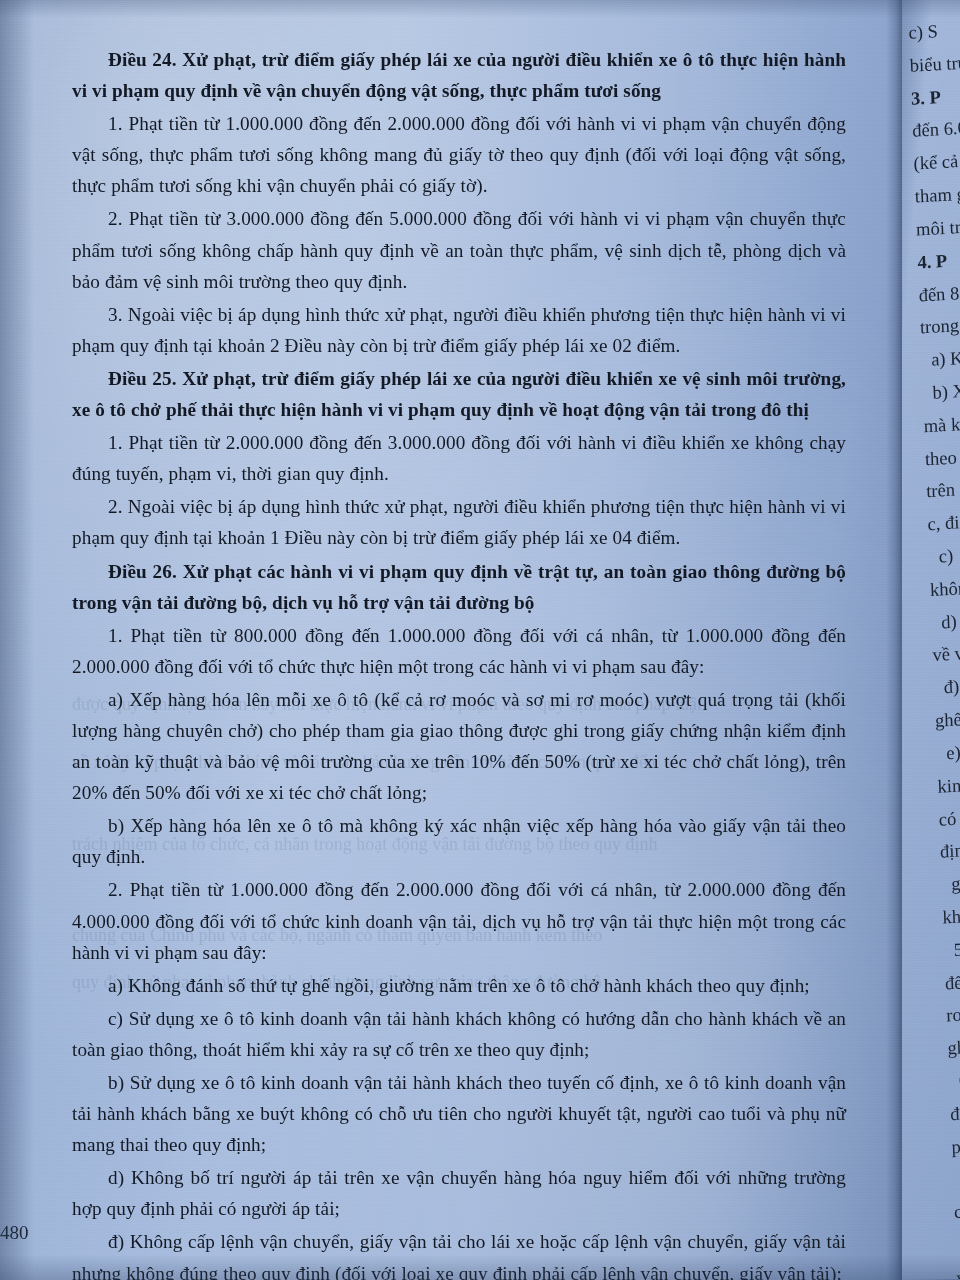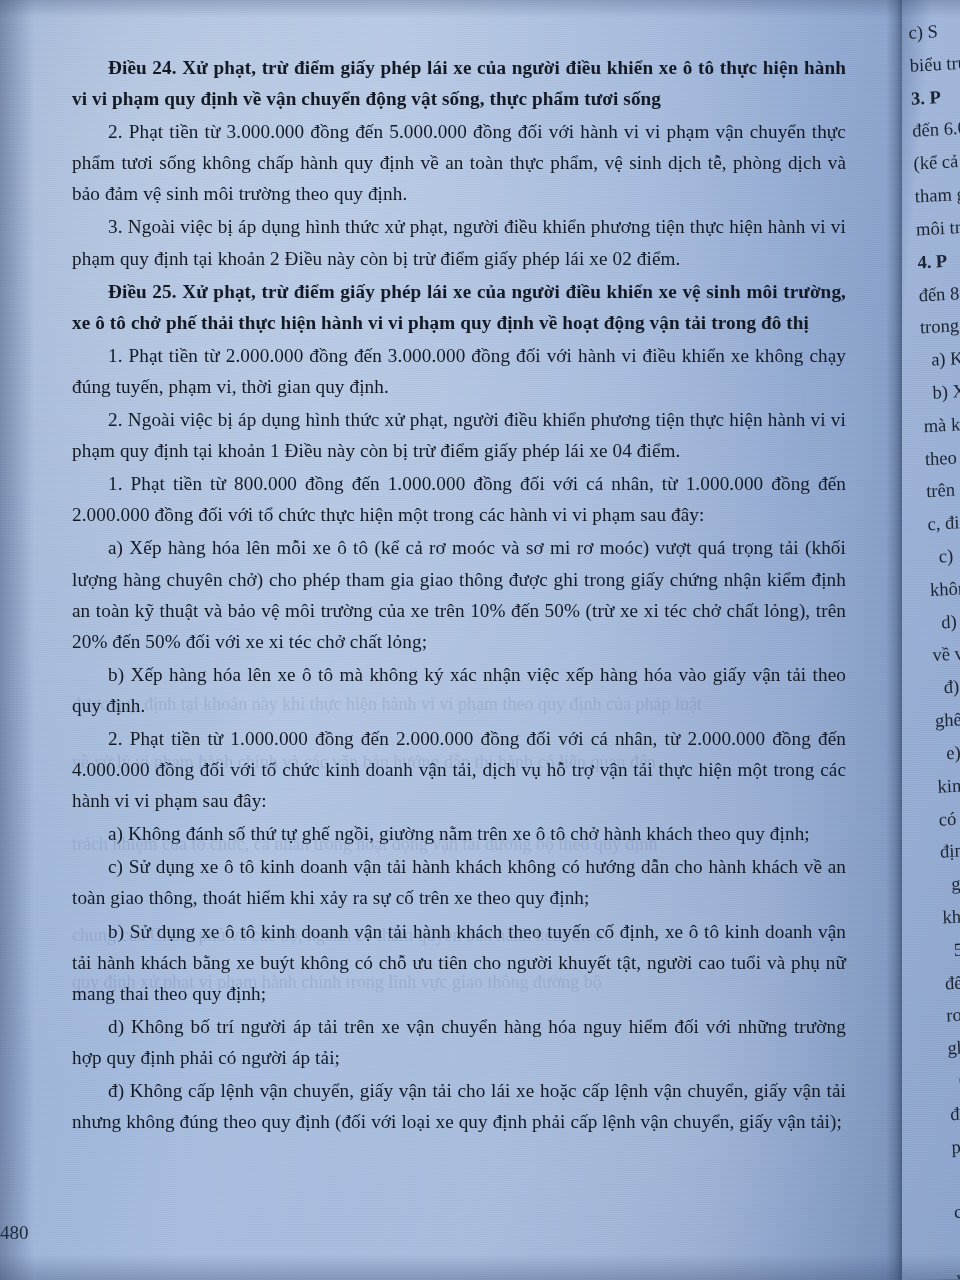--- a/index.html
+++ b/index.html
@@ -84,21 +84,21 @@
   .body-text p {
     margin: 0 0 2px 0;
     text-indent: 36px;
   }
   .heading {
     margin: 8px 0 2px 0;
     font-weight: bold;
     text-indent: 36px;
     text-align: justify;
   }
-  .heading.first { margin-top: 16px; }
+  .heading.first { margin-top: 8px; }
 
   
   .ghost {
     position: absolute;
     left: 72px; right: 44px;
     color: rgba(40,60,100,0.13);
     font-size: 18px;
     line-height: 1.62;
     text-align: justify;
     pointer-events: none;
@@ -158,27 +158,29 @@
     <div>chung của Chính phủ và các bộ, ngành có thẩm quyền ban hành kèm theo</div>
   </div>
   <div class="ghost" style="top:968px;">
     <div>quy định xử phạt vi phạm hành chính trong lĩnh vực giao thông đường bộ</div>
   </div>
 
   <div class="page-left">
     <div class="body-text">
 
       <p class="heading first">Điều 24. Xử phạt, trừ điểm giấy phép lái xe của người điều khiển xe ô tô thực hiện hành vi vi phạm quy định về vận chuyển động vật sống, thực phẩm tươi sống</p>
+      <p>1. Phạt tiền từ 1.000.000 đồng đến 2.000.000 đồng đối với hành vi vi phạm vận chuyển động vật sống, thực phẩm tươi sống không mang đủ giấy tờ theo quy định (đối với loại động vật sống, thực phẩm tươi sống khi vận chuyển phải có giấy tờ).</p>
       <p>2. Phạt tiền từ 3.000.000 đồng đến 5.000.000 đồng đối với hành vi vi phạm vận chuyển thực phẩm tươi sống không chấp hành quy định về an toàn thực phẩm, vệ sinh dịch tễ, phòng dịch và bảo đảm vệ sinh môi trường theo quy định.</p>
       <p>3. Ngoài việc bị áp dụng hình thức xử phạt, người điều khiển phương tiện thực hiện hành vi vi phạm quy định tại khoản 2 Điều này còn bị trừ điểm giấy phép lái xe 02 điểm.</p>
 
       <p class="heading">Điều 25. Xử phạt, trừ điểm giấy phép lái xe của người điều khiển xe vệ sinh môi trường, xe ô tô chở phế thải thực hiện hành vi vi phạm quy định về hoạt động vận tải trong đô thị</p>
       <p>1. Phạt tiền từ 2.000.000 đồng đến 3.000.000 đồng đối với hành vi điều khiển xe không chạy đúng tuyến, phạm vi, thời gian quy định.</p>
       <p>2. Ngoài việc bị áp dụng hình thức xử phạt, người điều khiển phương tiện thực hiện hành vi vi phạm quy định tại khoản 1 Điều này còn bị trừ điểm giấy phép lái xe 04 điểm.</p>
 
+      <p class="heading">Điều 26. Xử phạt các hành vi vi phạm quy định về trật tự, an toàn giao thông đường bộ trong vận tải đường bộ, dịch vụ hỗ trợ vận tải đường bộ</p>
       <p>1. Phạt tiền từ 800.000 đồng đến 1.000.000 đồng đối với cá nhân, từ 1.000.000 đồng đến 2.000.000 đồng đối với tổ chức thực hiện một trong các hành vi vi phạm sau đây:</p>
       <p>a) Xếp hàng hóa lên mỗi xe ô tô (kể cả rơ moóc và sơ mi rơ moóc) vượt quá trọng tải (khối lượng hàng chuyên chở) cho phép tham gia giao thông được ghi trong giấy chứng nhận kiểm định an toàn kỹ thuật và bảo vệ môi trường của xe trên 10% đến 50% (trừ xe xi téc chở chất lỏng), trên 20% đến 50% đối với xe xi téc chở chất lỏng;</p>
       <p>b) Xếp hàng hóa lên xe ô tô mà không ký xác nhận việc xếp hàng hóa vào giấy vận tải theo quy định.</p>
       <p>2. Phạt tiền từ 1.000.000 đồng đến 2.000.000 đồng đối với cá nhân, từ 2.000.000 đồng đến 4.000.000 đồng đối với tổ chức kinh doanh vận tải, dịch vụ hỗ trợ vận tải thực hiện một trong các hành vi vi phạm sau đây:</p>
       <p>a) Không đánh số thứ tự ghế ngồi, giường nằm trên xe ô tô chở hành khách theo quy định;</p>
       <p>c) Sử dụng xe ô tô kinh doanh vận tải hành khách không có hướng dẫn cho hành khách về an toàn giao thông, thoát hiểm khi xảy ra sự cố trên xe theo quy định;</p>
       <p>b) Sử dụng xe ô tô kinh doanh vận tải hành khách theo tuyến cố định, xe ô tô kinh doanh vận tải hành khách bằng xe buýt không có chỗ ưu tiên cho người khuyết tật, người cao tuổi và phụ nữ mang thai theo quy định;</p>
       <p>d) Không bố trí người áp tải trên xe vận chuyển hàng hóa nguy hiểm đối với những trường hợp quy định phải có người áp tải;</p>
       <p>đ) Không cấp lệnh vận chuyển, giấy vận tải cho lái xe hoặc cấp lệnh vận chuyển, giấy vận tải nhưng không đúng theo quy định (đối với loại xe quy định phải cấp lệnh vận chuyển, giấy vận tải);</p>
 

